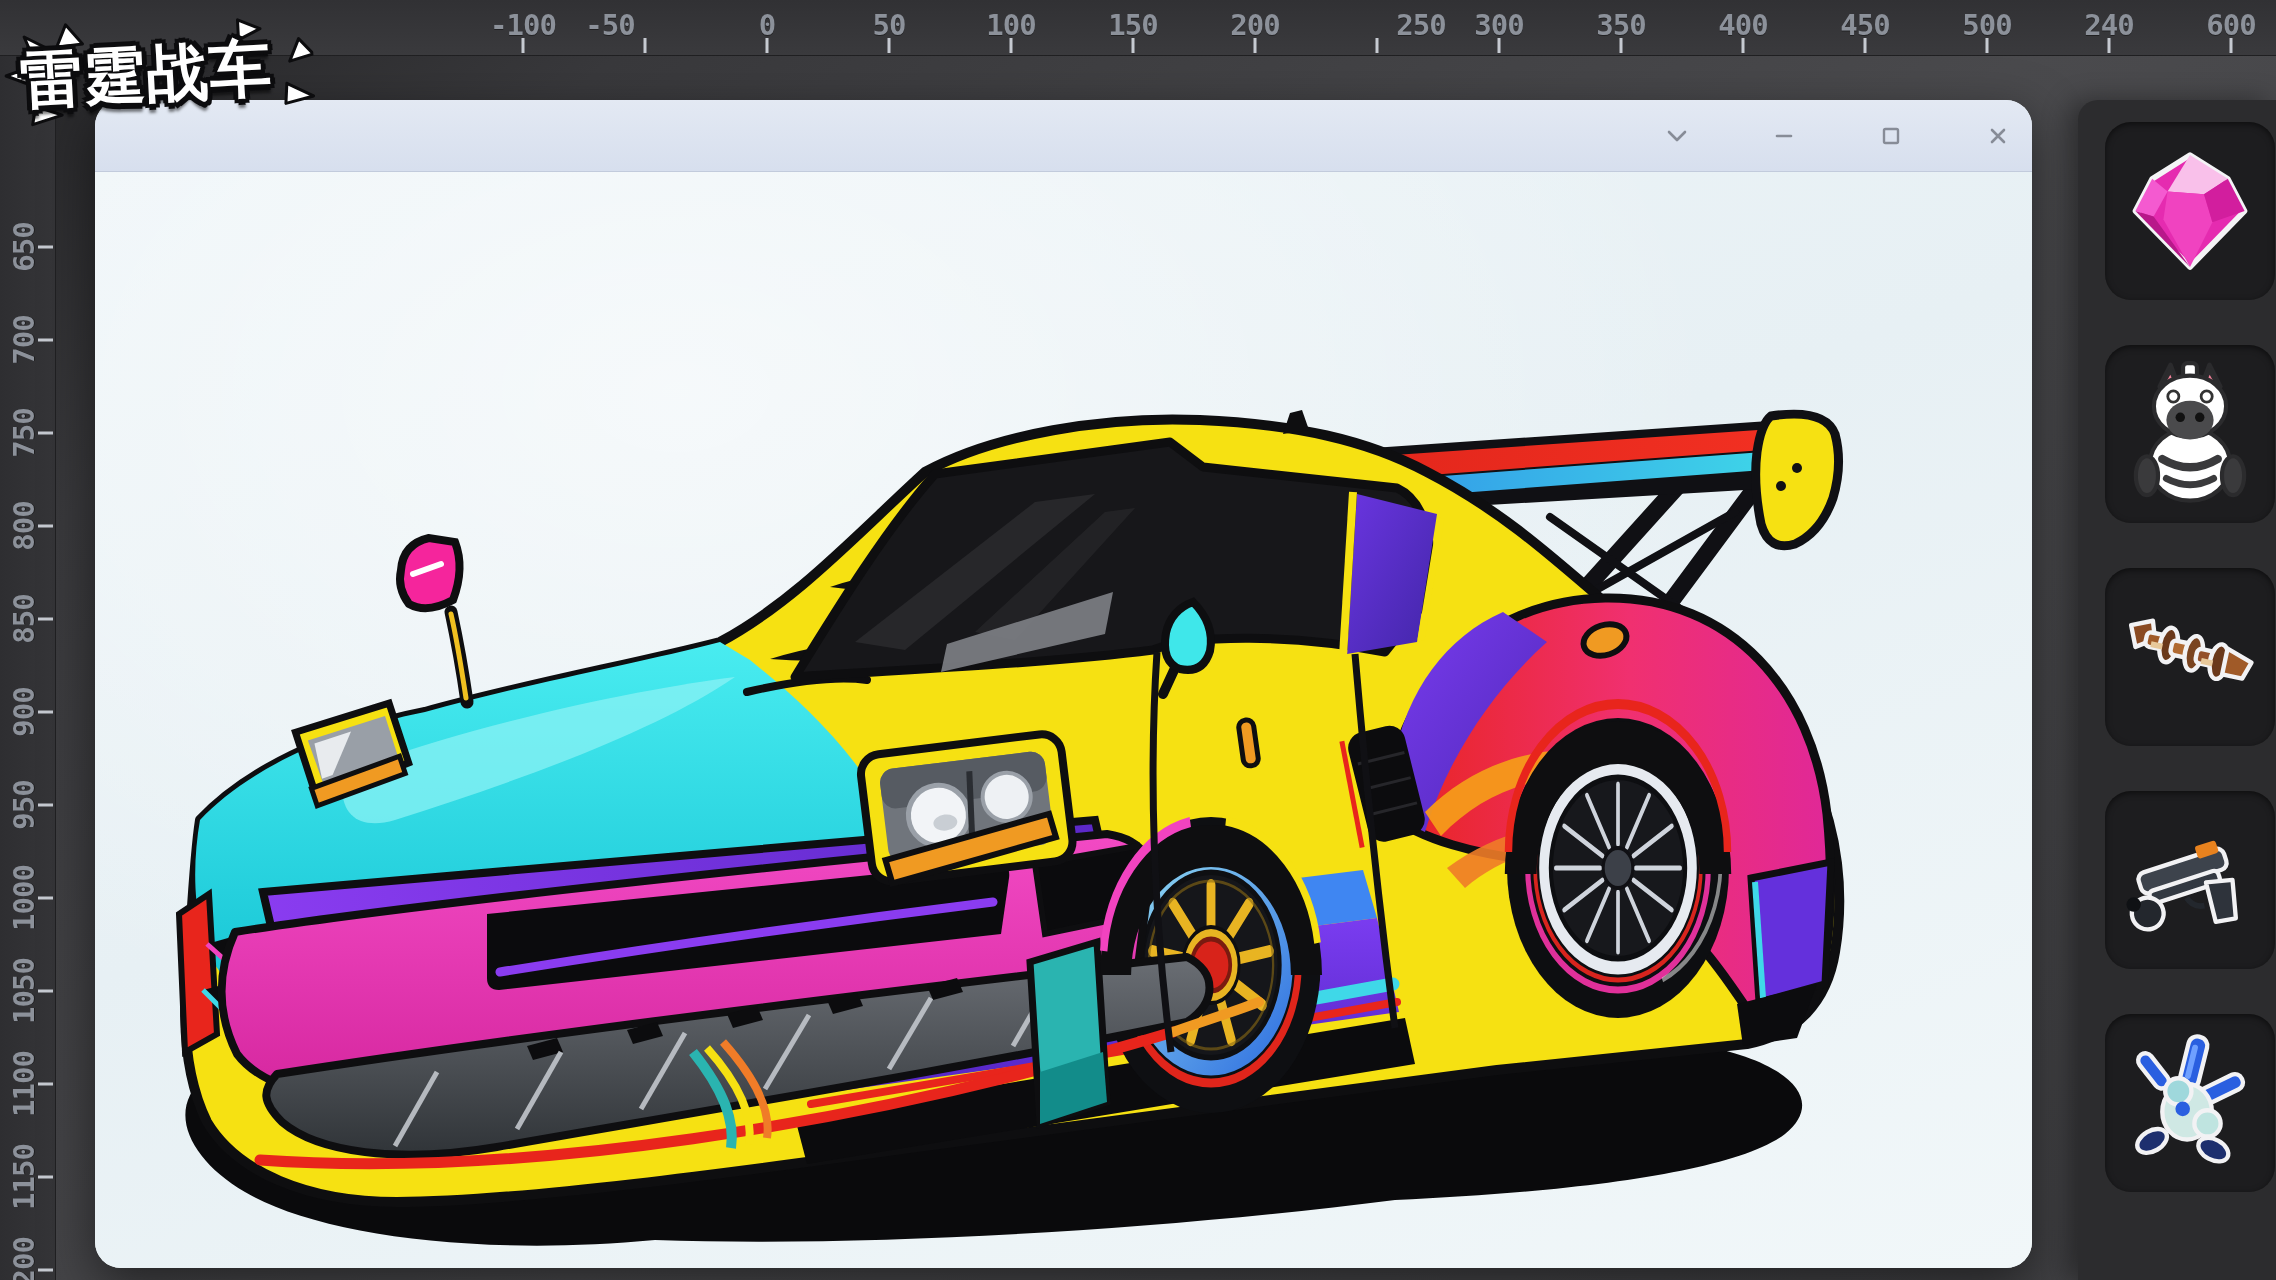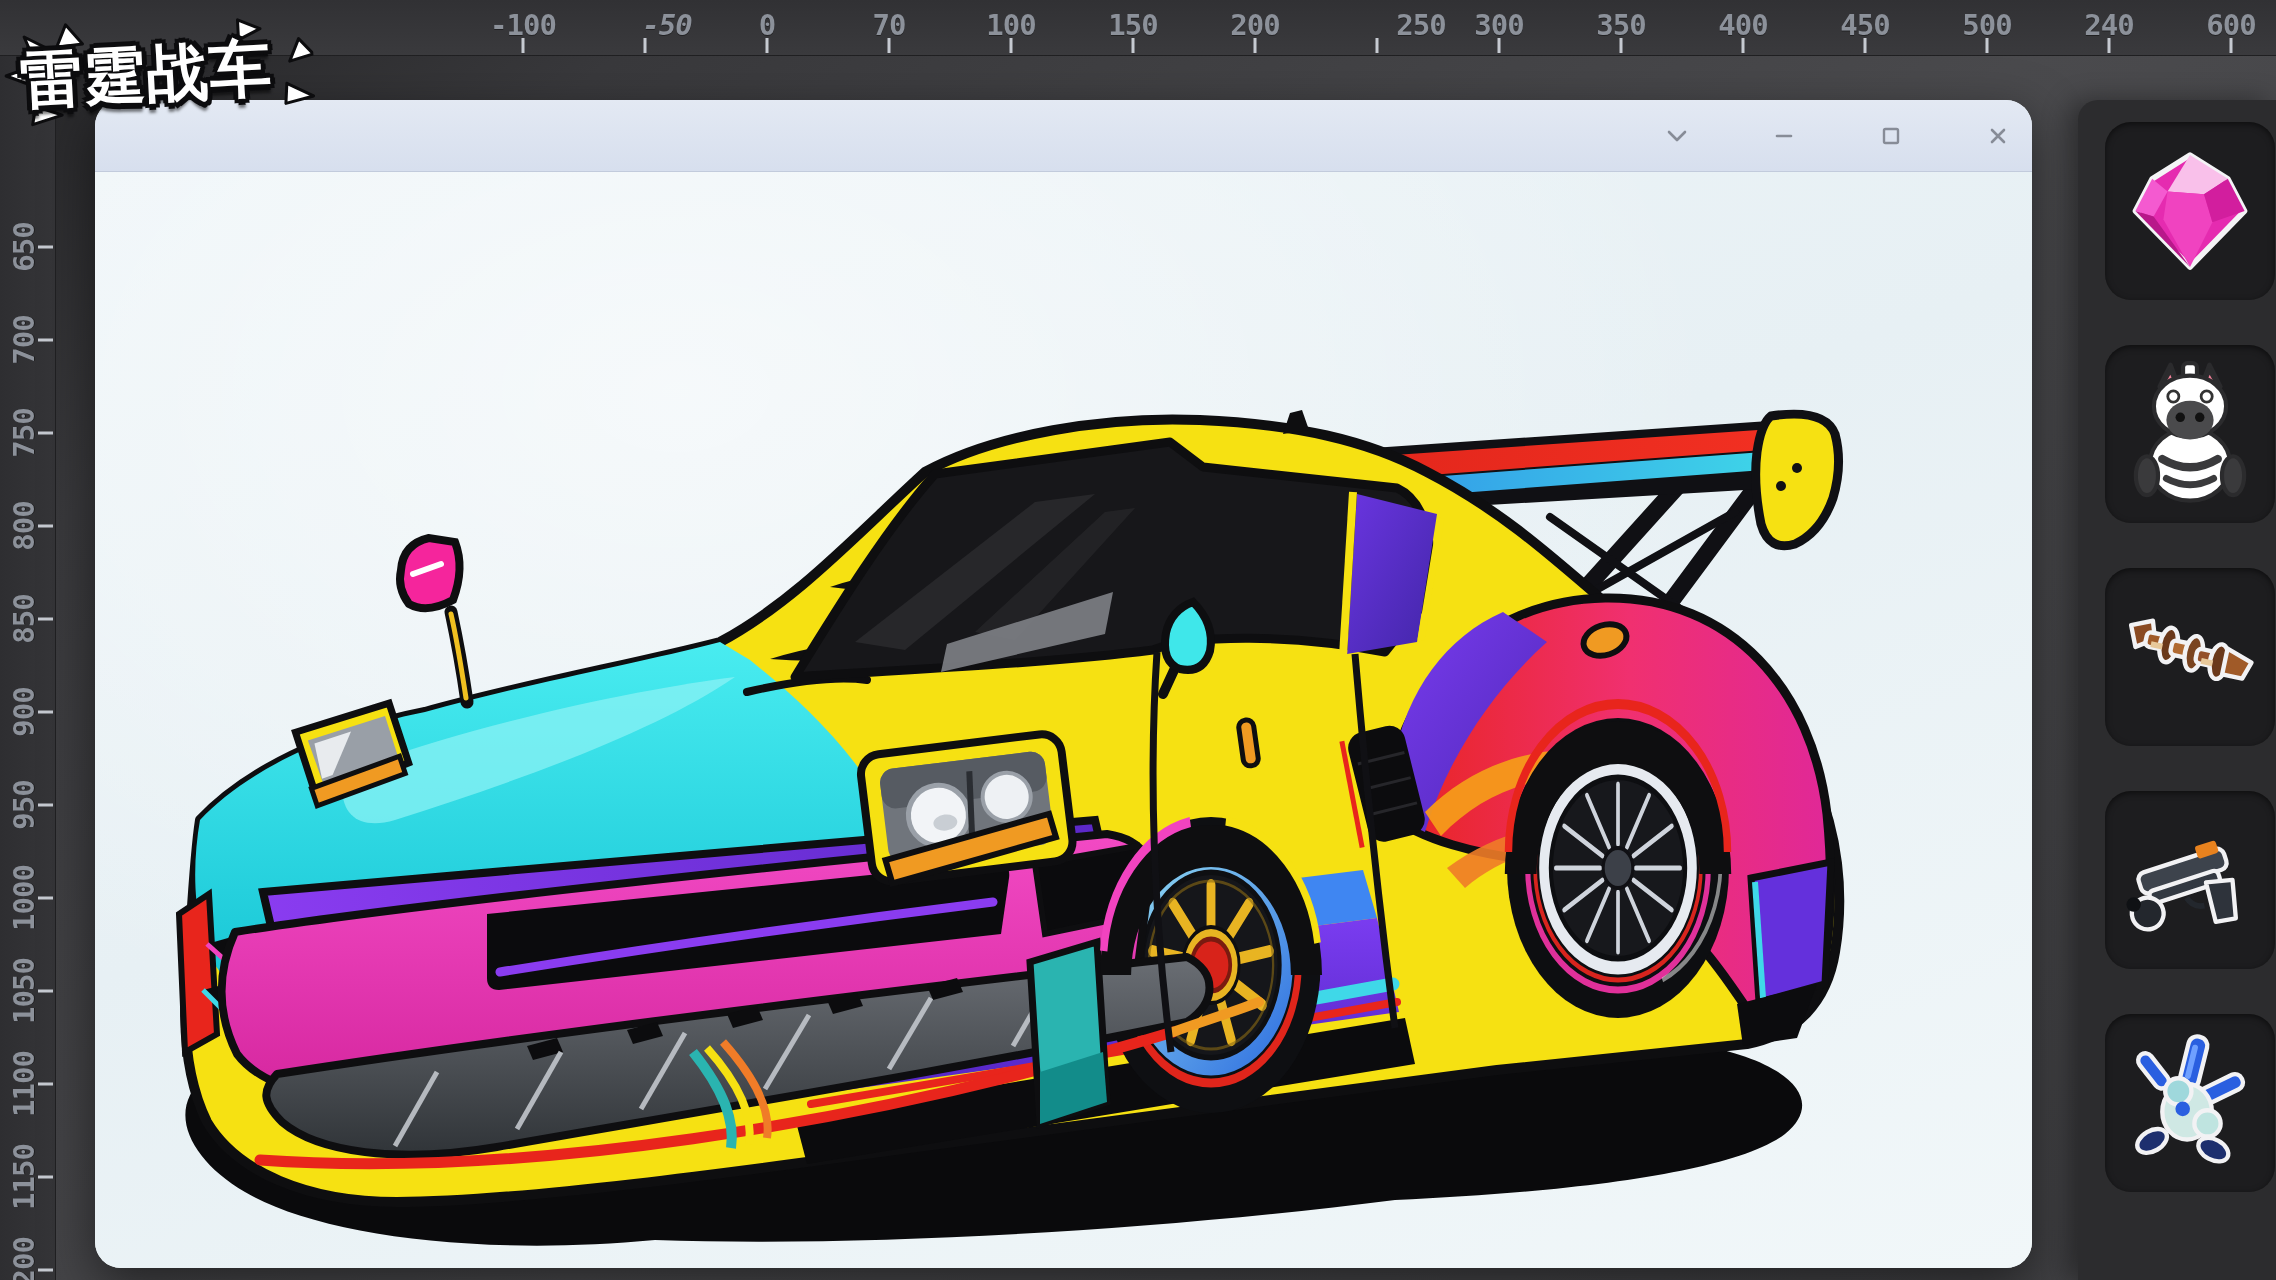--- a/index.html
+++ b/index.html
@@ -58,25 +58,25 @@
     text-shadow:0 2px 10px rgba(50,60,80,.35);white-space:nowrap;}
 </style>
 </head>
 <body>
 
 <div class="stage">
 
   <div class="ruler-top">
       <span class="rlab" style="left: 523px;">-100</span>
       <i class="rtick" style="left: 523px;"></i>
-      <span class="rlab" style="left: 667px; font-style: italic;">-50</span>
+      <span class="rlab" style="left: 610px;">-50</span>
       <i class="rtick" style="left: 645px;"></i>
       <span class="rlab" style="left: 767px;">0</span>
       <i class="rtick" style="left: 767px;"></i>
-      <span class="rlab" style="left: 889px;">70</span>
+      <span class="rlab" style="left: 889px;">50</span>
       <i class="rtick" style="left: 889px;"></i>
       <span class="rlab" style="left: 1011px;">100</span>
       <i class="rtick" style="left: 1011px;"></i>
       <span class="rlab" style="left: 1133px;">150</span>
       <i class="rtick" style="left: 1133px;"></i>
       <span class="rlab" style="left: 1255px;">200</span>
       <i class="rtick" style="left: 1255px;"></i>
       <span class="rlab" style="left: 1377px; margin-left: 44px;">250</span>
       <i class="rtick" style="left: 1377px;"></i>
       <span class="rlab" style="left: 1499px;">300</span>

